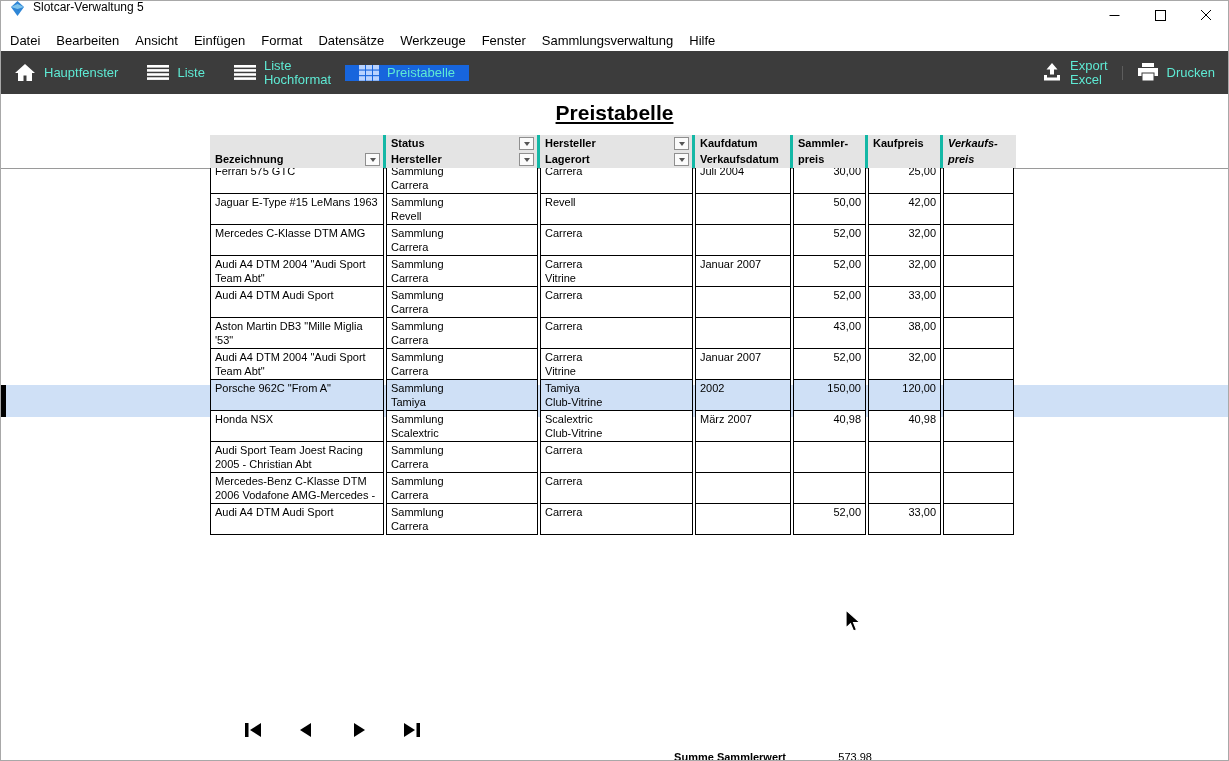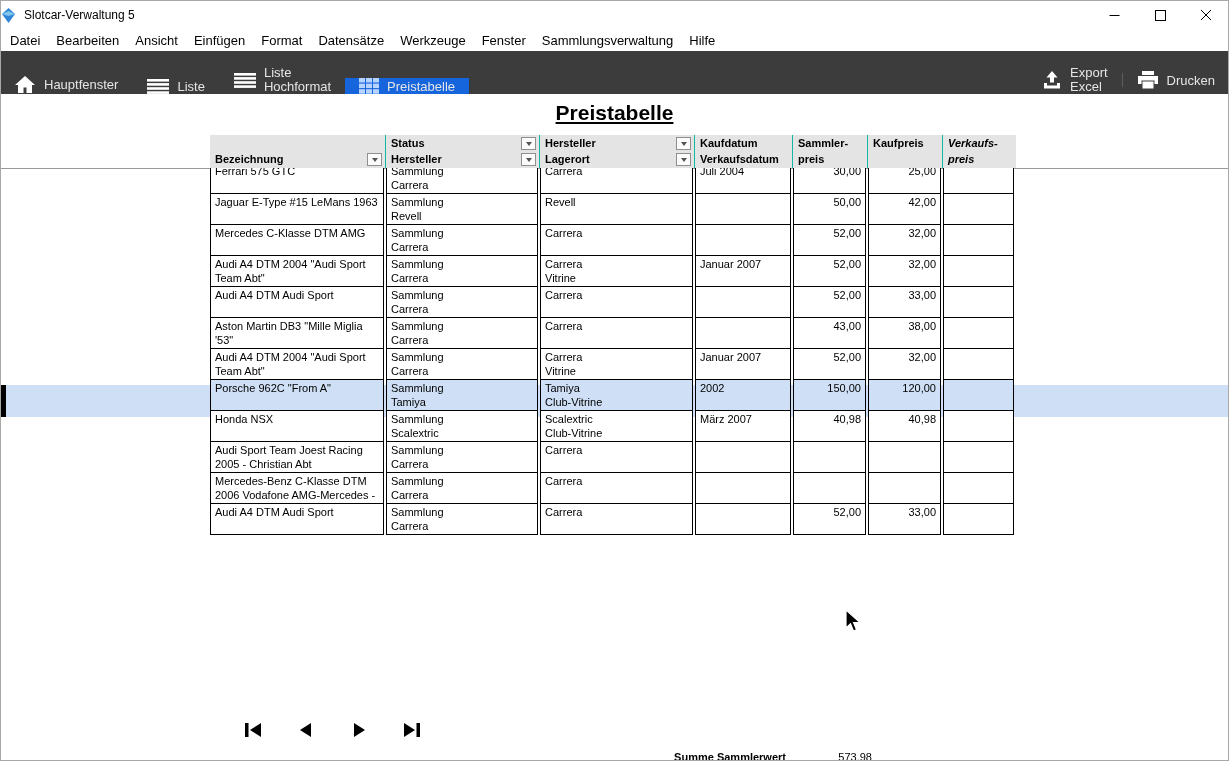--- a/index.html
+++ b/index.html
@@ -1,51 +1,51 @@
 <!DOCTYPE html>
 <html style="--accent-blue: #1765dd; --selection-blue: #cfe0f6; --toolbar-dark: #3c3c3c; --header-gray: #e4e4e4;"><head>
 <meta charset="utf-8">
 <style>
   html,body{margin:0;padding:0;}
   body{width:1229px;height:761px;position:relative;background:#fff;
        font-family:"Liberation Sans","DejaVu Sans",sans-serif;overflow:hidden;color:#000;}
   .frame{position:absolute;inset:0;border:1px solid #a8a8a8;pointer-events:none;z-index:95;}
 
   
-  .titlebar{height:30px;display:flex;align-items:center;font-size:12px;background:#fff;}
+  .titlebar{height:30px;display:flex;align-items:flex-start;padding-left:9px;font-size:12px;background:#fff;}
   .app-icon{width:17px;height:17px;margin-right:7px;display:flex;align-items:center;}
   .win-controls{margin-left:auto;display:flex;height:30px;}
   .win-btn{width:46px;height:100%;display:flex;align-items:center;justify-content:center;}
 
   
   .menubar{height:21px;display:flex;align-items:center;padding-left:2px;font-size:13px;background:#fff;}
   .menu-item{padding:0 8px;white-space:nowrap;text-align:center;}
 
   
-  .toolbar{height:43px;background:var(--toolbar-dark,#3c3c3c);display:flex;align-items:flex-end;color:#e5e5e5;font-size:13px;}
+  .toolbar{height:43px;background:var(--toolbar-dark,#3c3c3c);display:flex;align-items:center;color:#5eead4;font-size:13px;}
   .tb-item{display:flex;align-items:center;gap:8px;padding:0 14px;white-space:nowrap;}
   .tb-item.active{background:var(--accent-blue,#1765dd);}
   .tb-sep{width:1px;background:#5d5d5d;margin:7px 0;}
   .tb-text2{line-height:14px;}
   .tb-right{margin-left:auto;display:flex;align-items:stretch;}
 
   
   .content{position:absolute;top:94px;left:0;right:0;bottom:0;background:#fff;}
   .page-title{position:absolute;top:7px;left:0;width:100%;text-align:center;
               font-size:21px;font-weight:bold;text-decoration:underline;z-index:3;}
   .part-line{position:absolute;top:74px;left:0;width:100%;height:1px;background:#9a9a9a;z-index:0;}
   .sel-band{position:absolute;left:0;top:291px;width:100%;height:32px;background:var(--selection-blue,#cfe0f6);z-index:0;}
   .rec-marker{position:absolute;left:0;top:291px;width:6px;height:32px;background:#000;z-index:2;}
 
   
   .thead{position:absolute;left:210px;top:41px;width:806px;height:33px;display:grid;
          grid-template-columns:176px 154px 155px 98px 75px 75px 73px;
          background:var(--header-gray,#e4e4e4);font-size:11px;font-weight:bold;z-index:2;box-sizing:border-box;}
   .th{position:relative;padding:2px 5px;display:flex;flex-direction:column;justify-content:space-between;
-      line-height:13px;border-right:1px solid #14b8a6;box-sizing:border-box;overflow:hidden;}
+      line-height:13px;border-right:3px solid #14b8a6;box-sizing:border-box;overflow:hidden;}
   .th:last-child{border-right:none;font-style:italic;}
   .hl{min-height:13px;}
   .dd{position:absolute;right:3px;width:15px;height:13px;background:#fbfbfb;border:1px solid #8f8f8f;
       box-sizing:border-box;display:flex;align-items:center;justify-content:center;}
   .dd.top{top:2px;}
   .dd.bot{bottom:2px;}
   .chev{width:0;height:0;border-left:3px solid transparent;border-right:3px solid transparent;border-top:4px solid #555;}
 
   
   .tbody{position:absolute;left:210px;top:68px;width:806px;z-index:1;}

